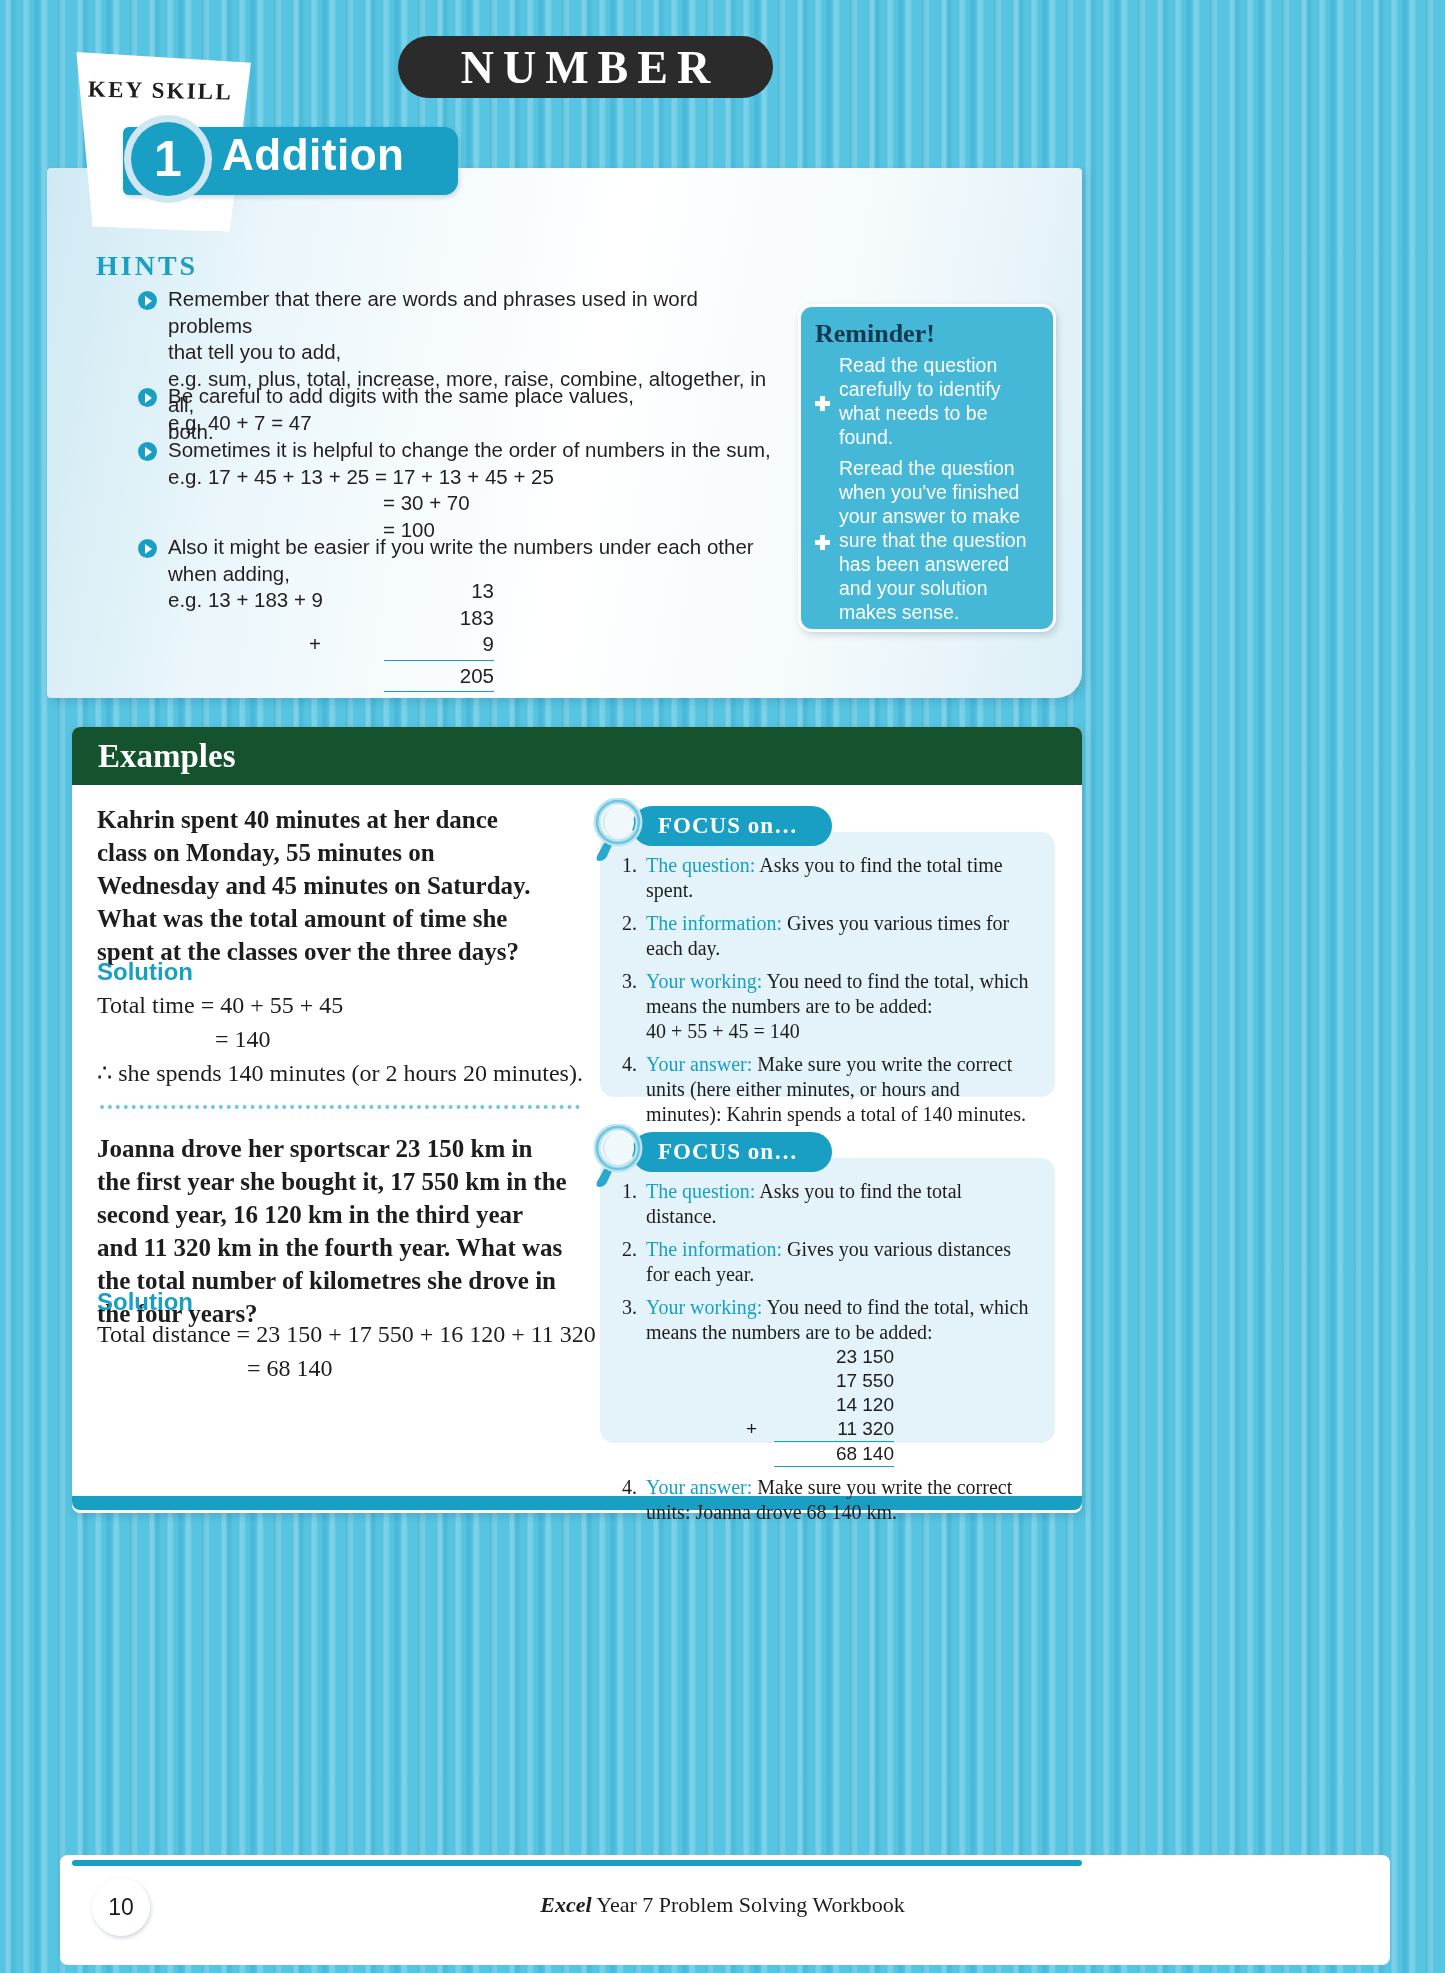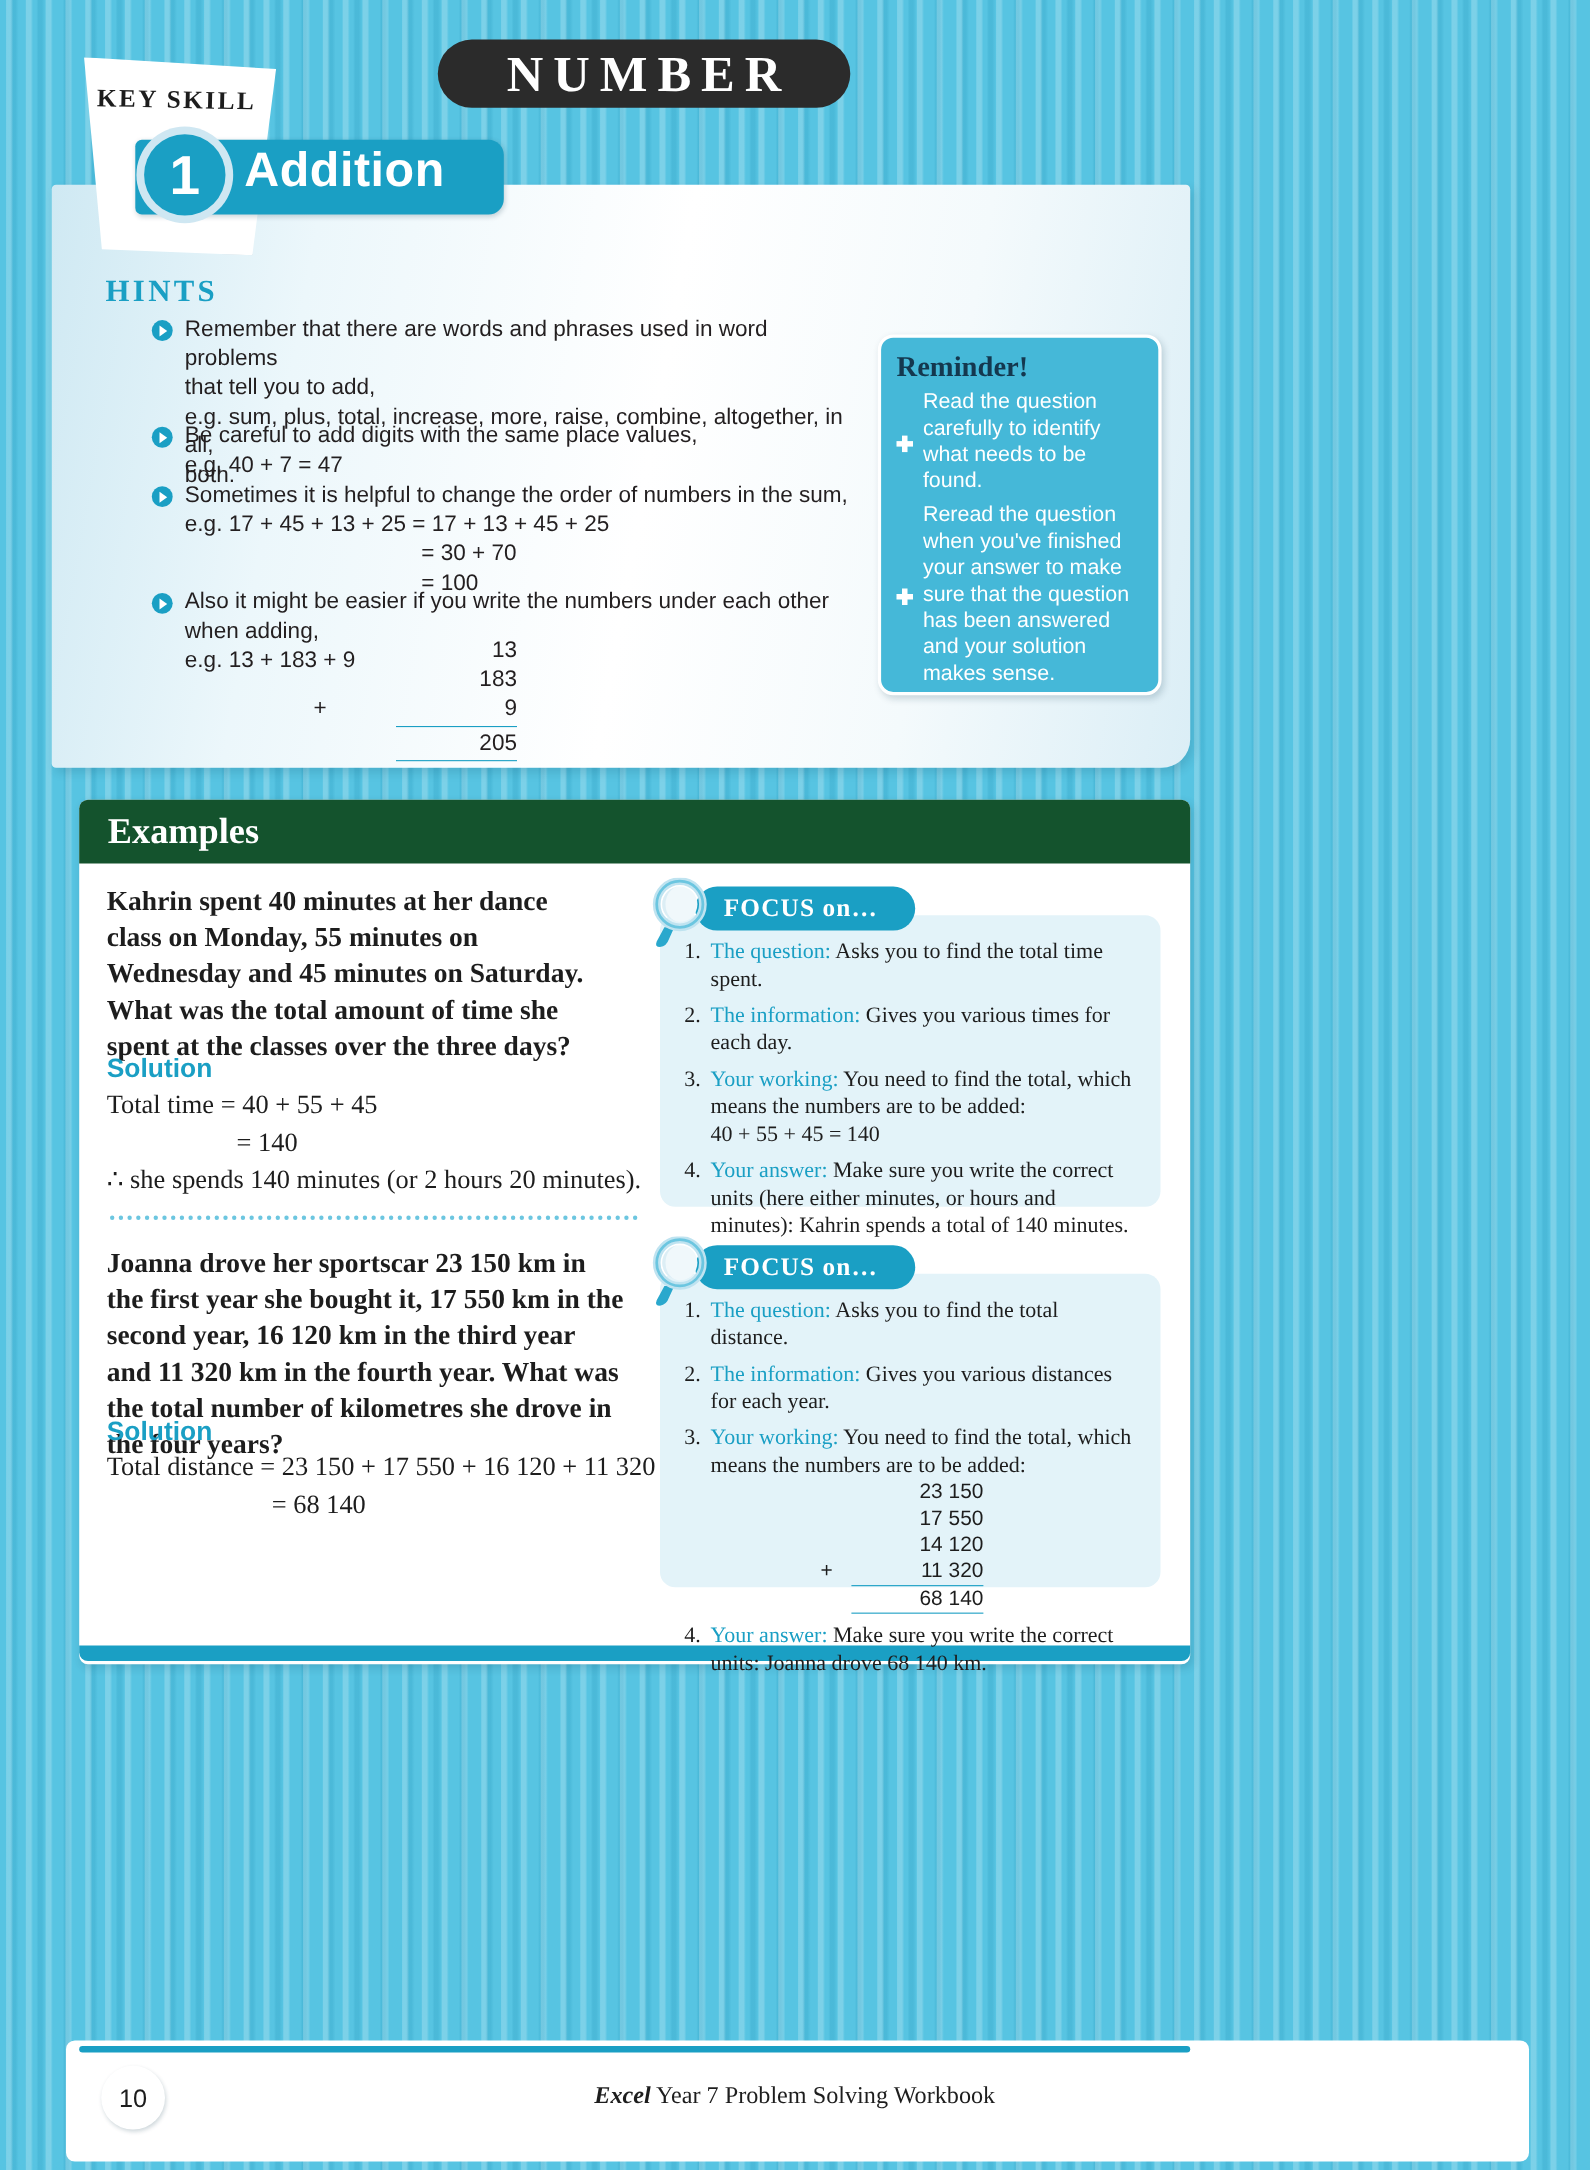--- a/index.html
+++ b/index.html
@@ -99,21 +99,21 @@
     border-bottom:5px solid transparent;
   }
   .hint-text{
     font-size:20.5px;line-height:26.5px;color:#231f20;
   }
   .hint-text .sub{display:block;}
   .eqline{display:block;}
   .indent-eq{display:block;padding-left:215px;}
   
   #colsum1{
-    position:absolute;left:360px;top:578px;z-index:9;
+    position:absolute;left:384px;top:578px;z-index:9;
     font-size:20.5px;line-height:26.5px;color:#231f20;
     text-align:right;width:110px;
   }
   #colsum1 .plusrow{position:relative;}
   #colsum1 .plussign{position:absolute;left:-75px;top:0;}
   .rule{border-bottom:1.6px solid #1a9fc4;width:110px;margin:2px 0 2px 0;}
   
   #reminder{
     position:absolute;left:798px;top:304px;width:258px;height:328px;
     background:#45b8d8;border-radius:14px;z-index:10;

